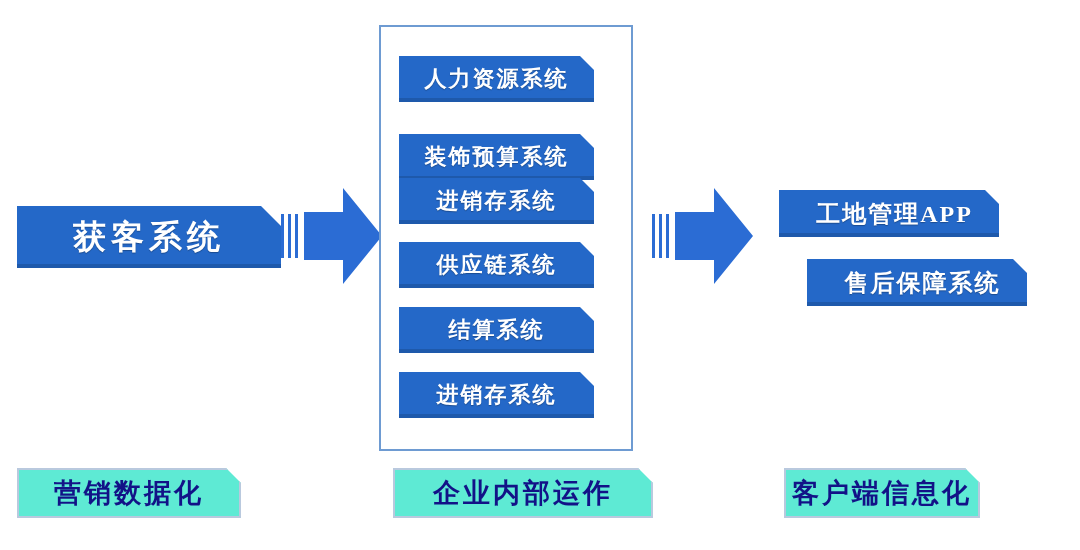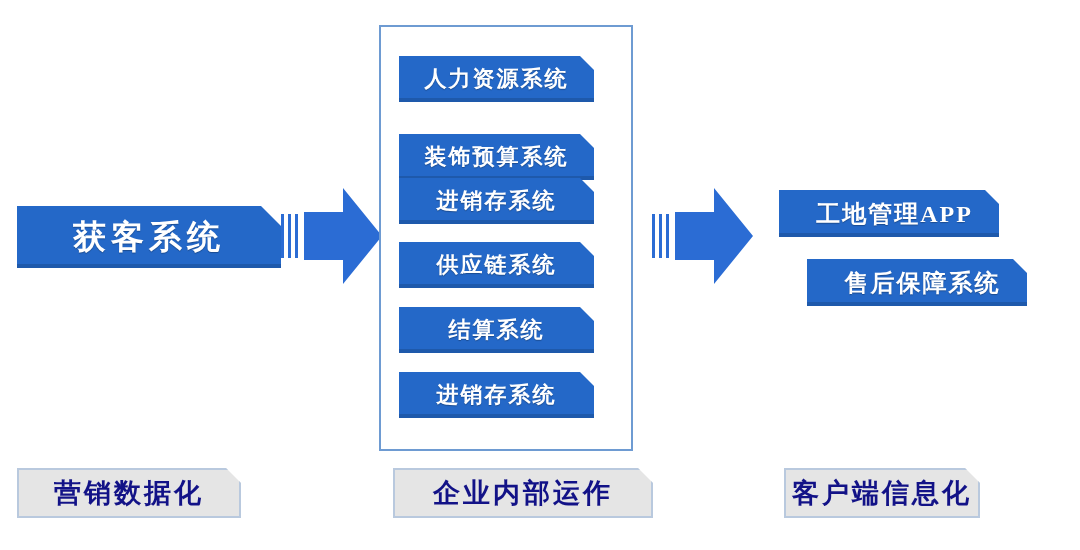--- a/index.html
+++ b/index.html
@@ -113,21 +113,21 @@
     background: #2b6cd4;
     -webkit-clip-path: polygon(0 25%, 50% 25%, 50% 0, 100% 50%, 50% 100%, 50% 75%, 0 75%);
     clip-path: polygon(0 25%, 50% 25%, 50% 0, 100% 50%, 50% 100%, 50% 75%, 0 75%);
   }
   #arrow-1 { left: 281px; top: 188px; width: 104px; height: 96px; }
   #arrow-2 { left: 652px; top: 188px; width: 104px; height: 96px; }
 
   
   .caption-box {
     position: absolute;
-    background: #e5e5e5;
+    background: #5eead4;
     border: 2px solid #b9c9de;
     color: #121287;
     font-weight: bold;
     font-size: 27px;
     letter-spacing: 3px;
     display: flex;
     align-items: center;
     justify-content: center;
     box-sizing: border-box;
     -webkit-clip-path: polygon(0 0, calc(100% - 15px) 0, 100% 15px, 100% 100%, 0 100%);

